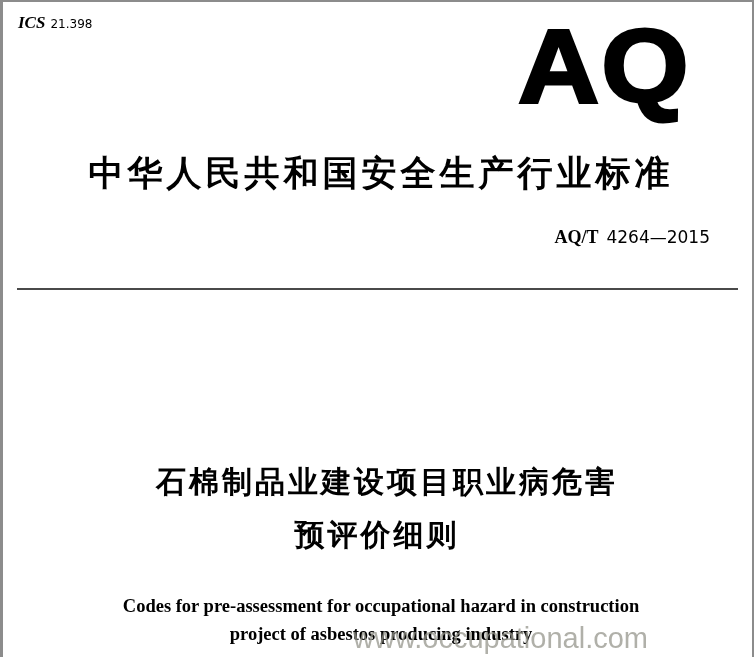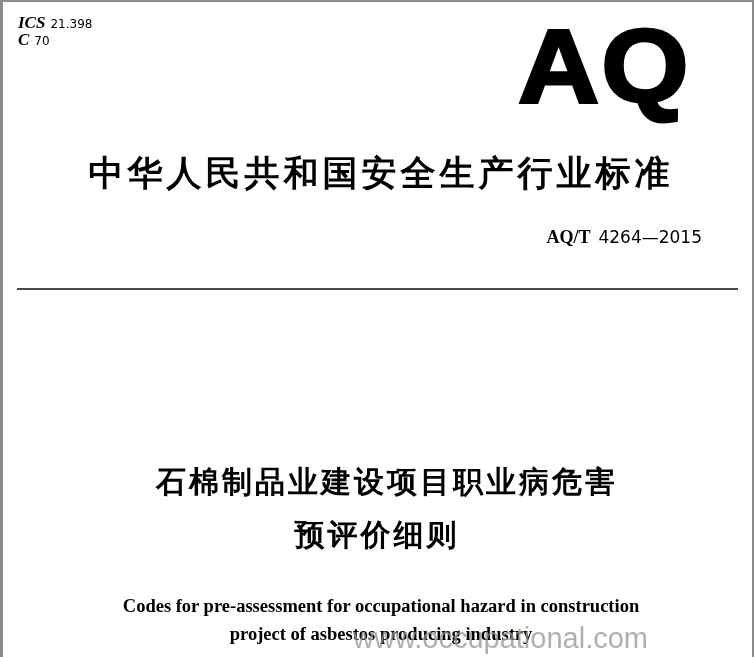--- a/index.html
+++ b/index.html
@@ -21,21 +21,21 @@
       font-family: "Liberation Sans", sans-serif; font-weight: 900; font-size: 104px;
       line-height: 104px; letter-spacing: 2px; transform: scaleX(1.08); transform-origin: left top;
       -webkit-text-stroke: 3px #000;
     }
     .std-title {
       position: absolute; left: 0; width: 754px; top: 150px; text-align: center;
       font-family: "DejaVu Sans", sans-serif; font-weight: bold; font-size: 35px; letter-spacing: 4px;
       padding-left: 4px;
     }
     .std-code {
-      position: absolute; right: 52px; top: 227px; font-size: 17px; white-space: nowrap;
+      position: absolute; right: 44px; top: 227px; font-size: 17px; white-space: nowrap;
     }
     .std-code .pre { font-family: "Liberation Serif", serif; font-weight: bold; font-size: 18px; }
     .std-code .num { font-family: "DejaVu Sans", sans-serif; margin-left: 8px; }
     .rule { position: absolute; left: 17px; top: 288px; width: 721px; height: 2px; background: #4a4a4a; }
     .cn-title {
       position: absolute; left: 0; width: 754px; text-align: center;
       font-family: "DejaVu Sans", sans-serif; font-weight: bold; font-size: 30px; letter-spacing: 3px;
     }
     .cn1 { top: 462px; padding-left: 10px; }
     .cn2 { top: 515px; }
@@ -52,23 +52,20 @@
   </style>
 </head>
 <body>
 
 <div class="frame"></div>
 
 <div class="meta">
   <div class="row">
     <span class="b">ICS</span><span class="v">21.398</span>
   </div>
-  <div class="row">
-    <span class="b">C</span><span class="v">70</span>
-  </div>
 </div>
 
 <div class="logo">AQ</div>
 
 <div class="std-title">中华人民共和国安全生产行业标准</div>
 
 <div class="std-code">
   <span class="pre">AQ/T</span><span class="num">4264—2015</span>
 </div>
 

